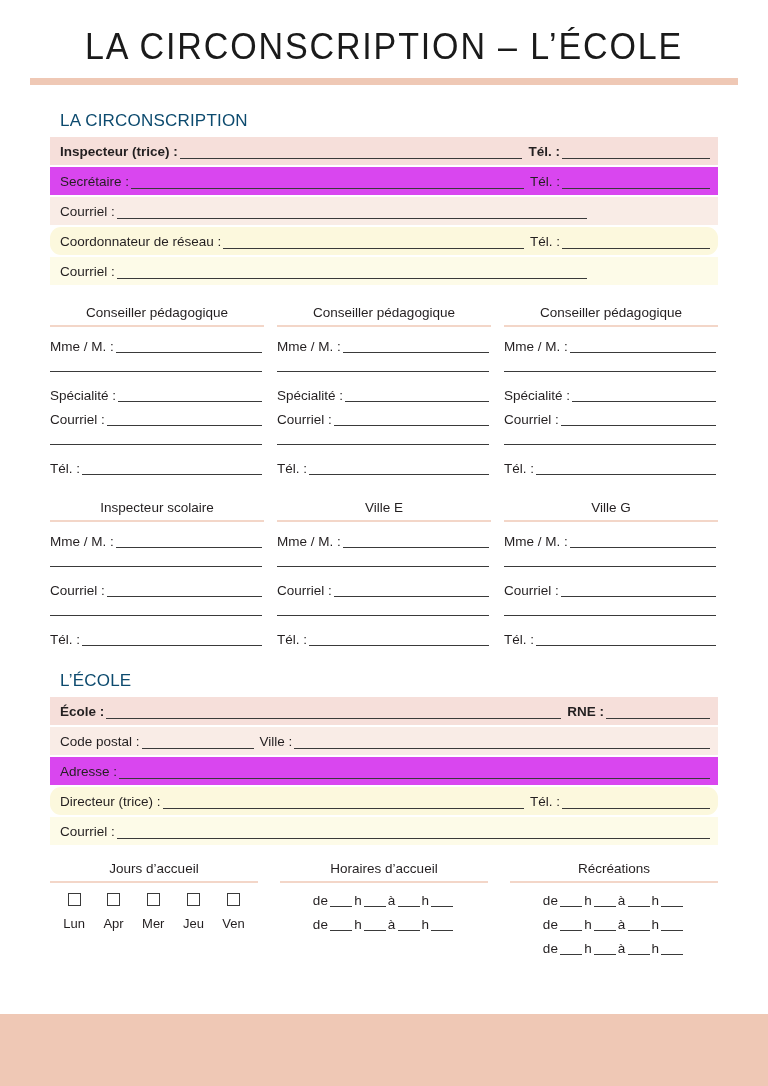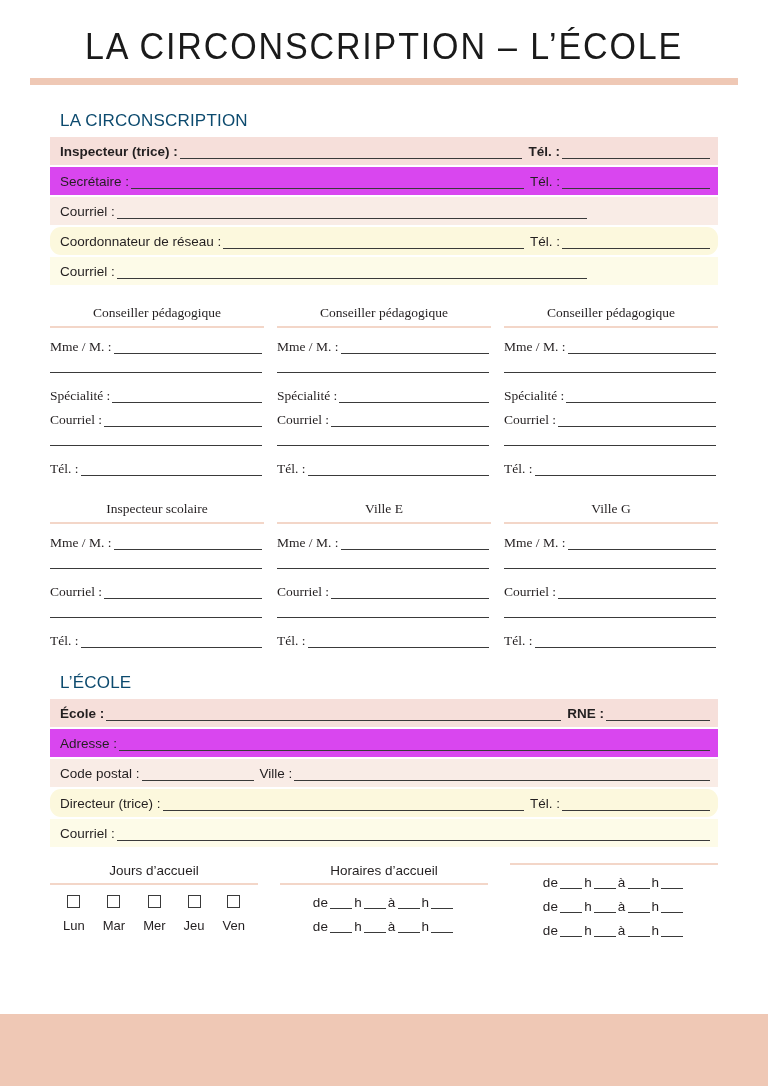--- a/index.html
+++ b/index.html
@@ -83,21 +83,20 @@
   .rule.fixed-rne  { flex: 0 0 104px; }
   .rule.fixed-cp   { flex: 0 0 112px; }
   .rule.pad-right  { margin-right: 0; }
   .spacer-flex { flex: 1 1 auto; }
 
   
   .cols {
     display: flex;
     width: 668px;
     gap: 13px;
-    font-family: Liberation Serif, serif;
   }
   .col { flex: 1 1 0; min-width: 0; }
   .col-head {
     text-align: center;
     font-size: 13.5px;
     padding-bottom: 5px;
     color: #231f20;
   }
   .col-rule {
     border-top: 2.2px solid #f3d6c8;
@@ -378,29 +377,29 @@
 
     <div class="band-table">
 
       <div class="band-row tone-a">
         <span class="lbl">École :</span>
         <span class="rule"></span>
         <span class="lbl">RNE :</span>
         <span class="rule fixed-rne pad-right"></span>
       </div>
 
-      <div class="band-row tone-b">
-        <span class="lbl">Adresse :</span>
-        <span class="rule pad-right"></span>
-      </div>
-
       <div class="band-row tone-c">
         <span class="lbl">Code postal :</span>
         <span class="rule fixed-cp"></span>
         <span class="lbl">Ville :</span>
+        <span class="rule pad-right"></span>
+      </div>
+
+      <div class="band-row tone-b">
+        <span class="lbl">Adresse :</span>
         <span class="rule pad-right"></span>
       </div>
 
       <div class="band-row tone-d">
         <span class="lbl">Directeur (trice) :</span>
         <span class="rule"></span>
         <span class="lbl">Tél. :</span>
         <span class="rule fixed-tel pad-right"></span>
       </div>
 
@@ -417,21 +416,21 @@
     <div class="bcol">
       <div class="bcol-head">Jours d’accueil</div>
       <div class="bcol-rule"></div>
       <div class="days-grid">
         <div class="day-cell">
           <div class="checkbox"></div>
           <div class="day-label">Lun</div>
         </div>
         <div class="day-cell">
           <div class="checkbox"></div>
-          <div class="day-label">Mar</div>
+          <div class="day-label">Apr</div>
         </div>
         <div class="day-cell">
           <div class="checkbox"></div>
           <div class="day-label">Mer</div>
         </div>
         <div class="day-cell">
           <div class="checkbox"></div>
           <div class="day-label">Jeu</div>
         </div>
         <div class="day-cell">
@@ -446,20 +445,21 @@
       <div class="bcol-rule"></div>
       <div class="hour-line">
         <span>de</span><span class="blank"></span><span>h</span><span class="blank"></span><span>à</span><span class="blank"></span><span>h</span><span class="blank"></span>
       </div>
       <div class="hour-line">
         <span>de</span><span class="blank"></span><span>h</span><span class="blank"></span><span>à</span><span class="blank"></span><span>h</span><span class="blank"></span>
       </div>
     </div>
 
     <div class="bcol">
+      <div class="bcol-head">Récréations</div>
       <div class="bcol-rule"></div>
       <div class="hour-line">
         <span>de</span><span class="blank"></span><span>h</span><span class="blank"></span><span>à</span><span class="blank"></span><span>h</span><span class="blank"></span>
       </div>
       <div class="hour-line">
         <span>de</span><span class="blank"></span><span>h</span><span class="blank"></span><span>à</span><span class="blank"></span><span>h</span><span class="blank"></span>
       </div>
       <div class="hour-line">
         <span>de</span><span class="blank"></span><span>h</span><span class="blank"></span><span>à</span><span class="blank"></span><span>h</span><span class="blank"></span>
       </div>

